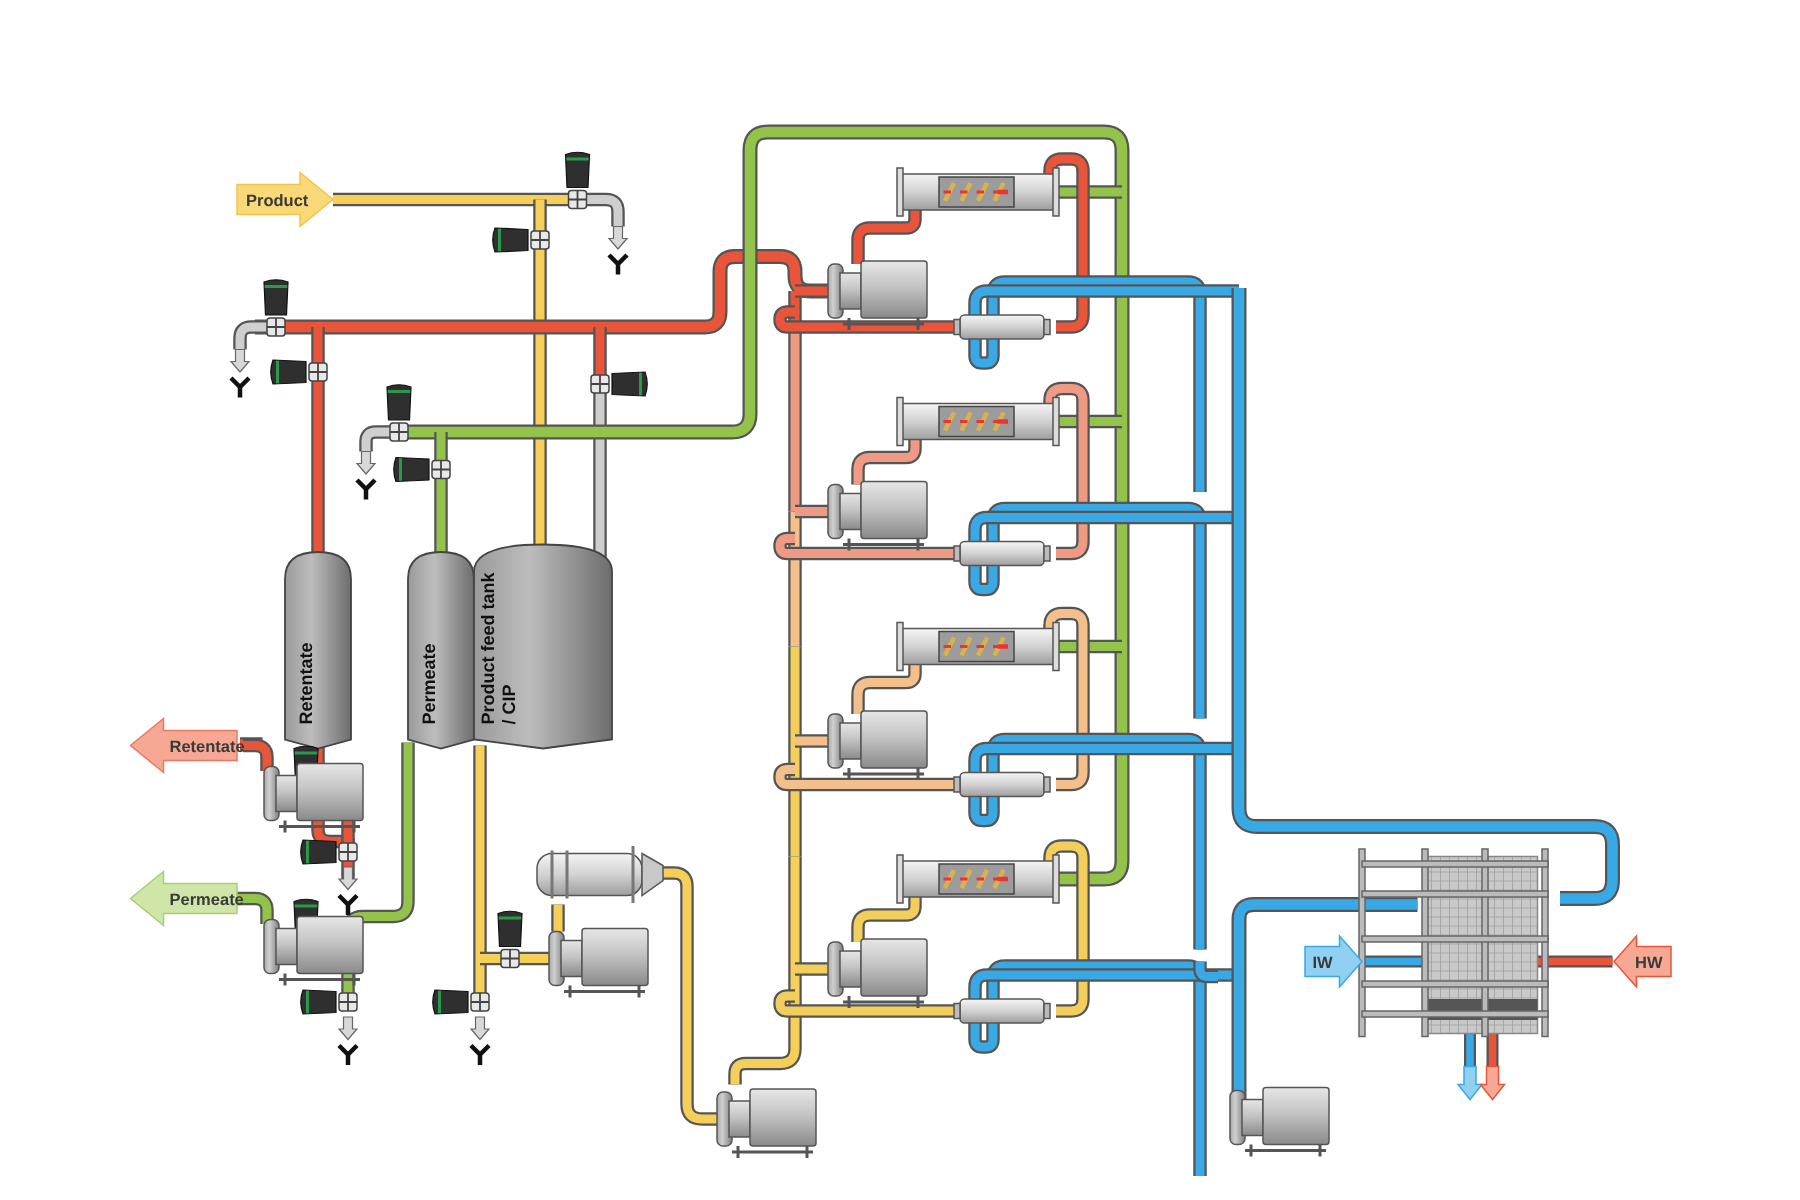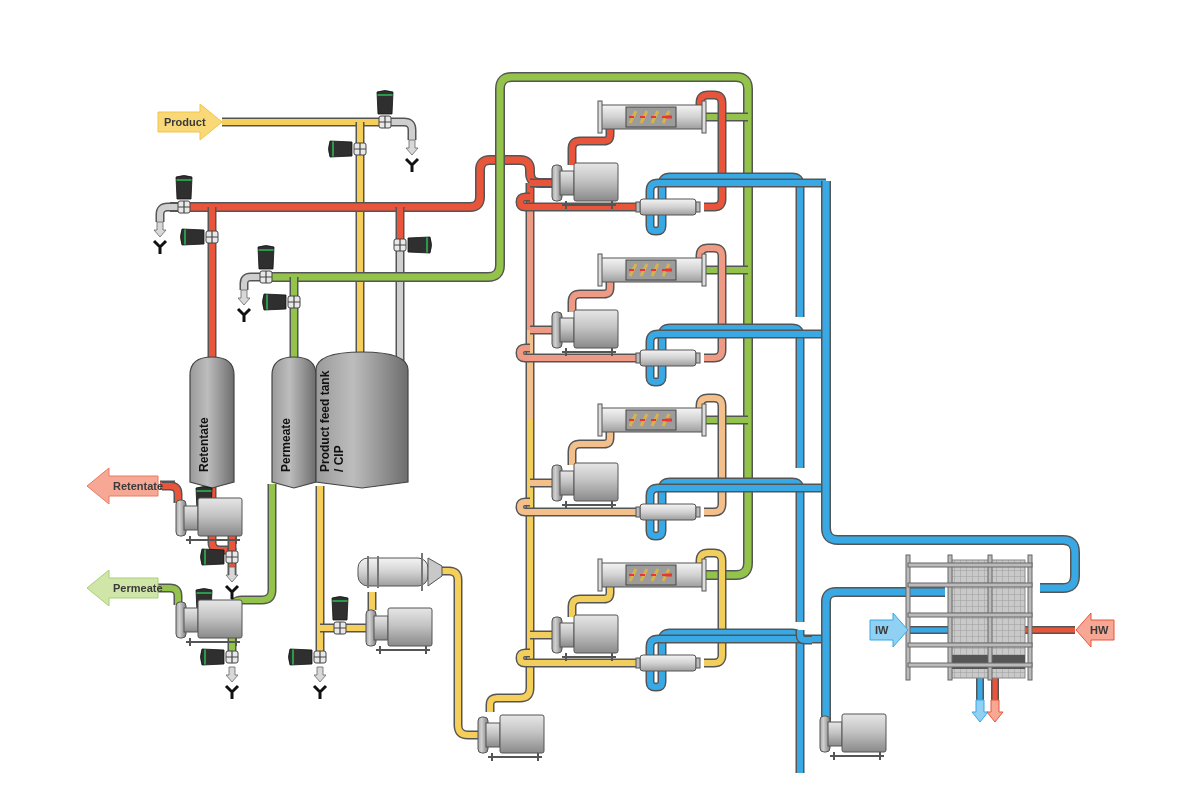--- a/index.html
+++ b/index.html
@@ -1,17 +1,17 @@
 <!DOCTYPE html>
 <html><head>
 <meta charset="utf-8">
 <style>
   html, body { margin:0; padding:0; background:#ffffff; }
   body { width:1200px; height:800px; overflow:hidden; font-family:"Liberation Sans", sans-serif; }
-  #stage { position:relative; width:1200px; height:604px; }
+  #stage { position:relative; width:1200px; height:604px;margin-top:11px; }
   svg { position:absolute; left:0; top:0; }
   .lbl { font-family:"Liberation Sans", sans-serif; font-weight:bold; font-size:11px; fill:#3a3a3a; }
   .tanklbl { font-family:"Liberation Sans", sans-serif; font-weight:bold; font-size:12px; fill:#111; }
 </style>
 </head>
 <body>
 
 <div id="stage">
 <svg id="svg" width="1200" height="800" viewBox="0 0 1200 800">
   <defs>

